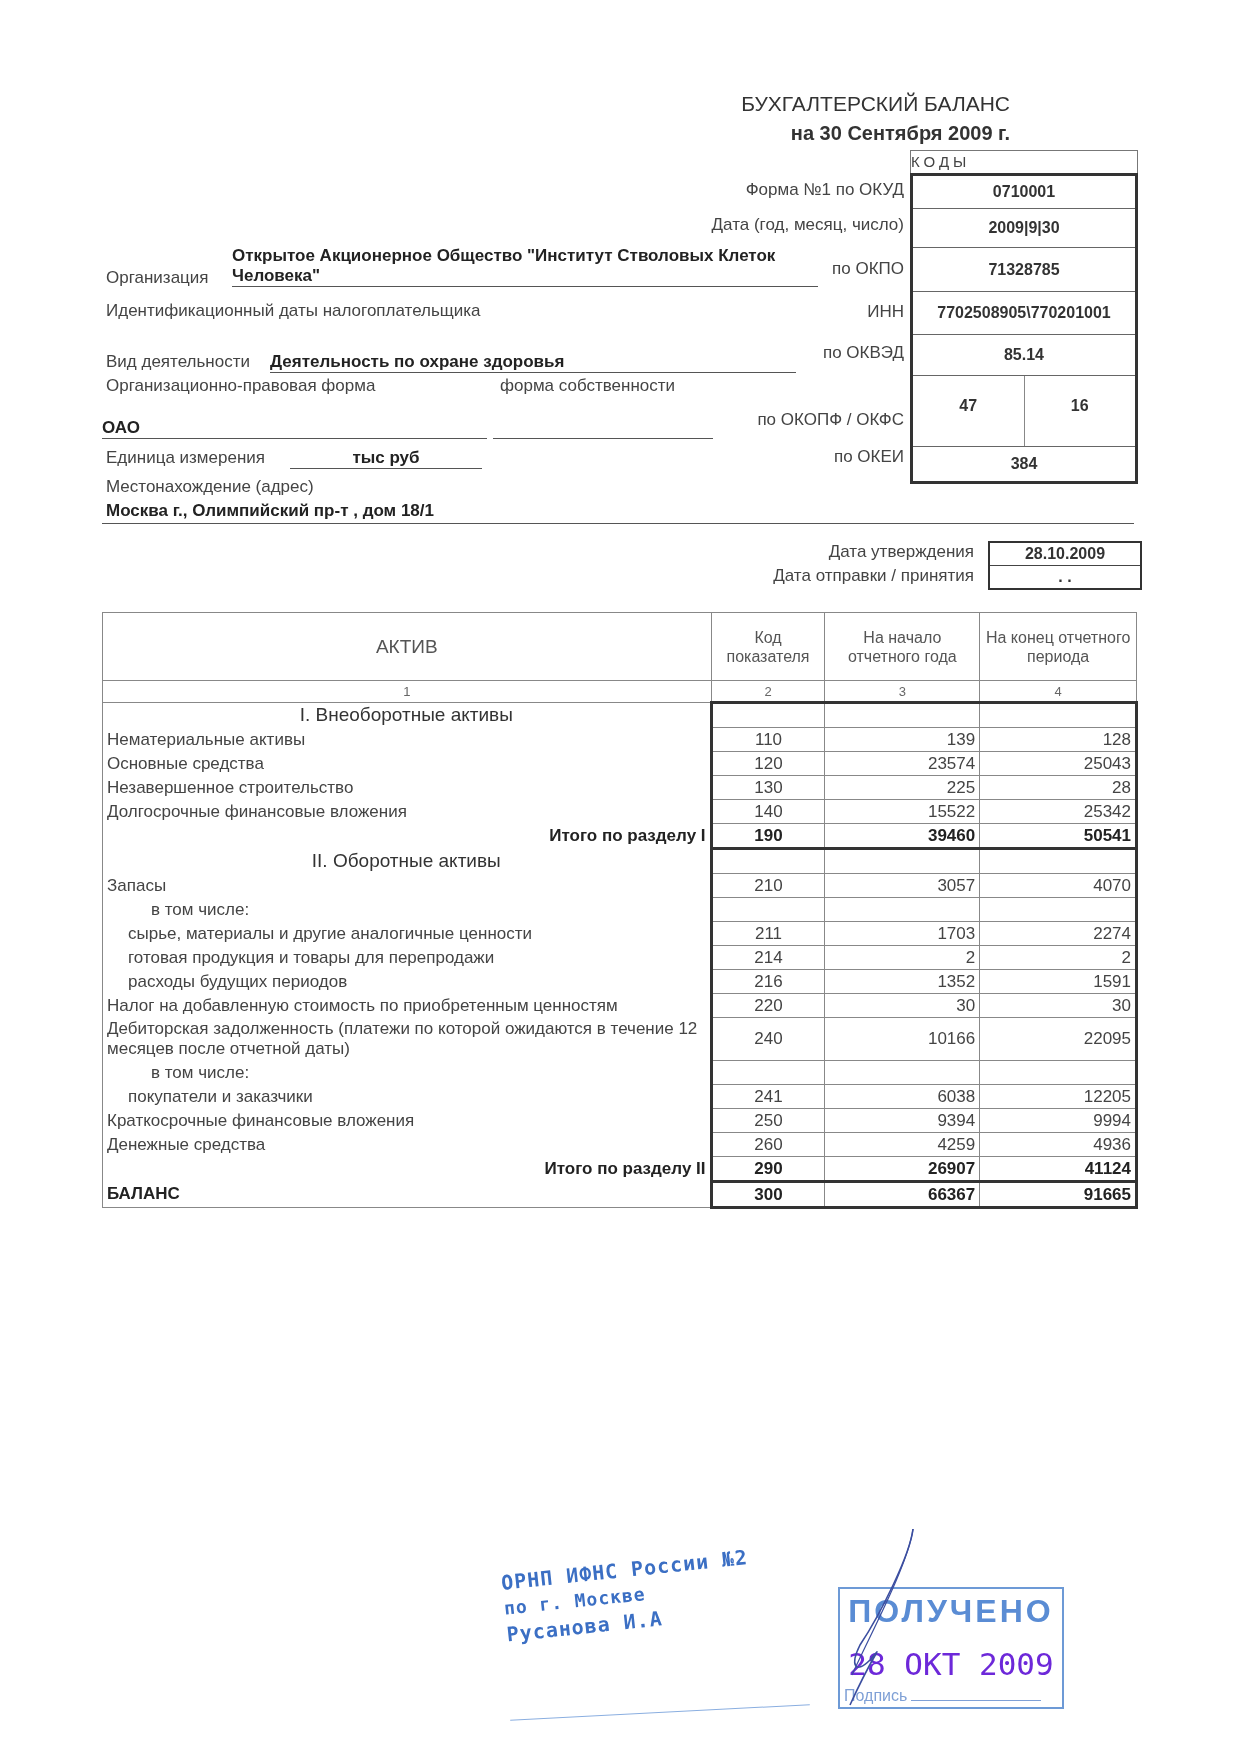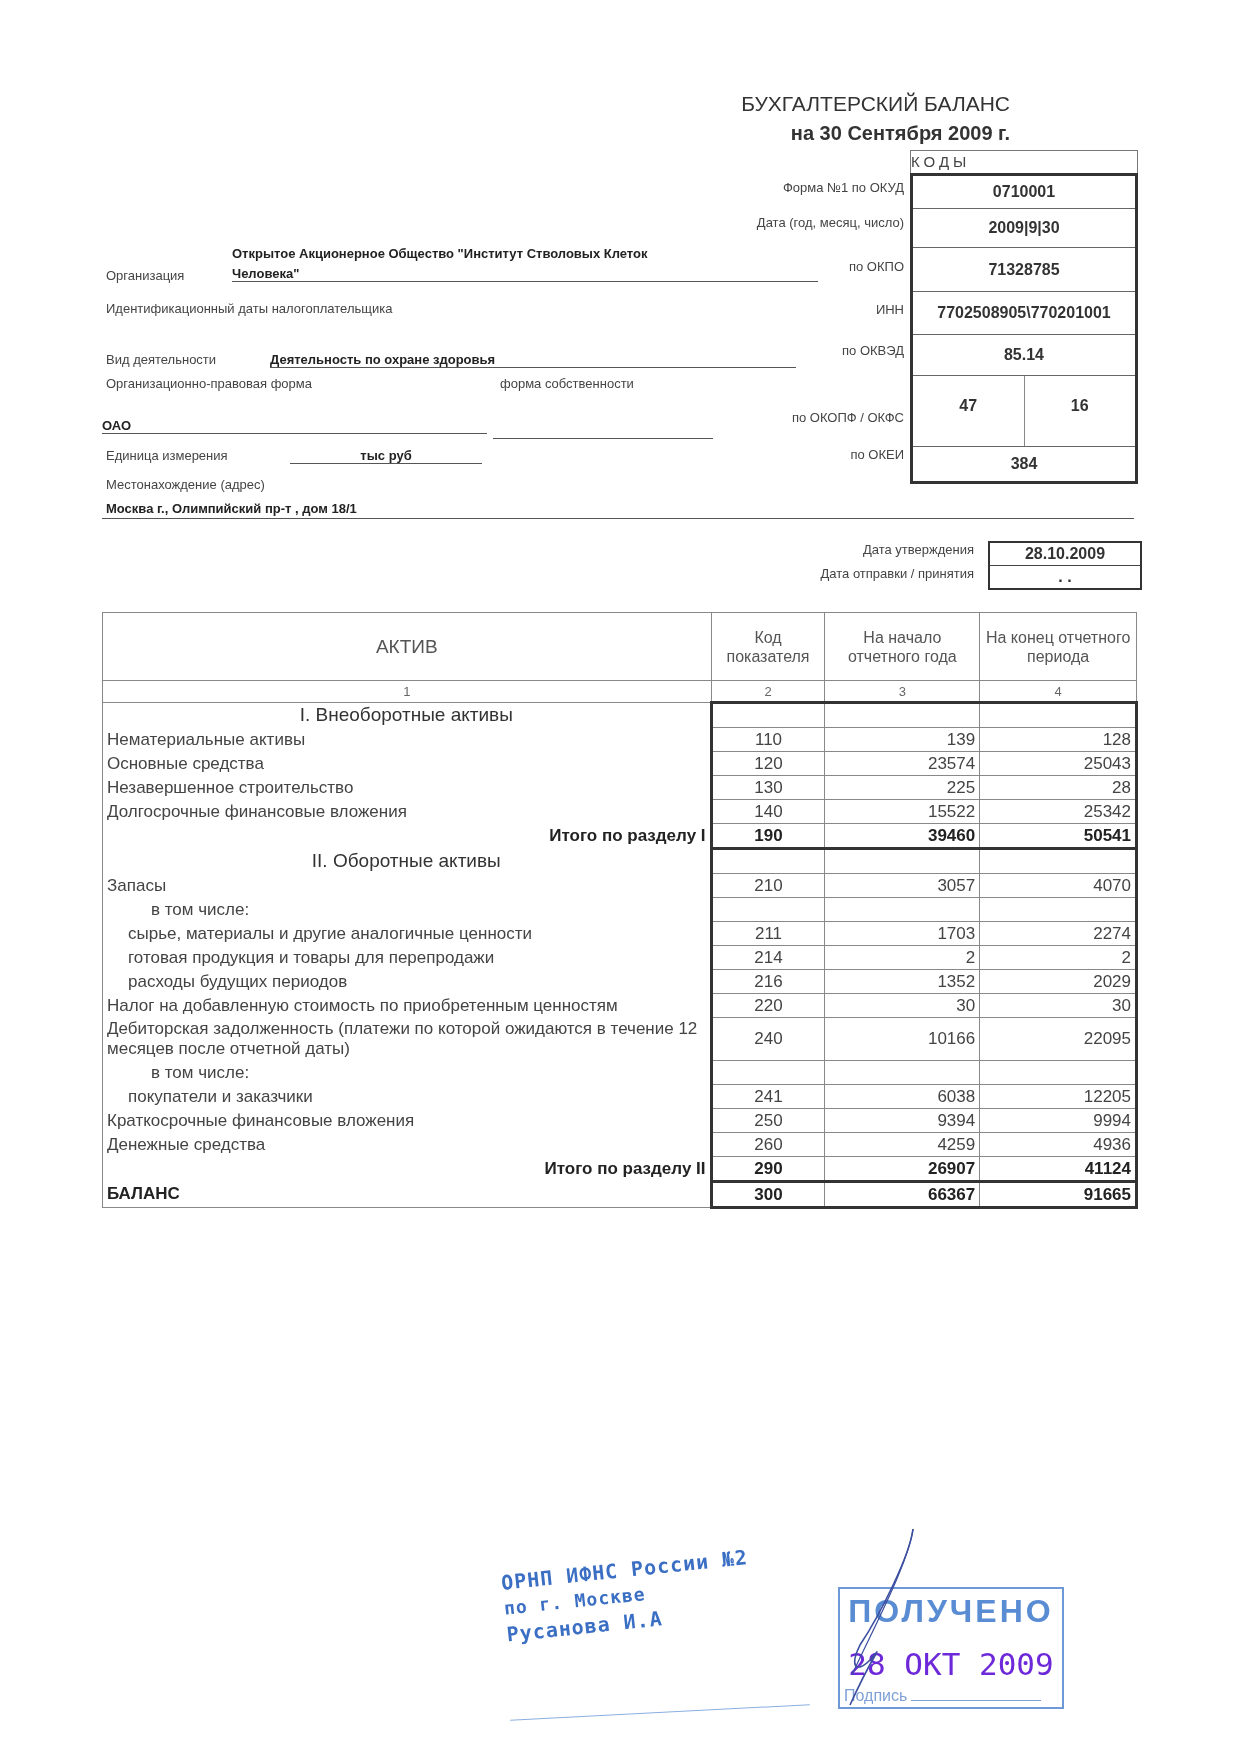--- a/index.html
+++ b/index.html
@@ -1,20 +1,20 @@
 <!DOCTYPE html>
 <html><head>
 <meta charset="utf-8">
 <style>
   html, body { margin: 0; padding: 0; background: #ffffff; }
   body { width: 1249px; height: 1762px; position: relative; overflow: hidden;
          font-family: "Liberation Sans", sans-serif; color: #333; }
   .abs { position: absolute; }
   .title { left: 0; width: 1010px; text-align: right; font-size: 21px; color: #333; }
-  .lbl { font-size: 13px; color: #444; white-space: nowrap; }
+  .lbl { font-size: 17px; color: #444; white-space: nowrap; }
   .bold { font-weight: bold; color: #222; }
   .rt { text-align: right; }
   .uline { border-bottom: 1.5px solid #555; }
   
   .codes { left: 910px; top: 150px; width: 228px; }
   .codes .hdr { height: 22px; border: 1.5px solid #777; border-bottom: none; text-align: left;
                font-size: 15px; letter-spacing: 4px; color: #444; line-height: 22px; }
   .codes .box { border: 3px solid #333; }
   .codes .cell { height: 38px; border-bottom: 1.5px solid #666; text-align: center;
                  font-size: 16px; font-weight: bold; color: #333; line-height: 38px; }
@@ -194,21 +194,21 @@
       <tr class="">
         <td class="name ind2">готовая продукция и товары для перепродажи</td>
         <td class="code c2">214</td>
         <td class="num c3">2</td>
         <td class="num c4">2</td>
       </tr>
       <tr class="">
         <td class="name ind2">расходы будущих периодов</td>
         <td class="code c2">216</td>
         <td class="num c3">1352</td>
-        <td class="num c4">2029</td>
+        <td class="num c4">1591</td>
       </tr>
       <tr class="">
         <td class="name">Налог на добавленную стоимость по приобретенным ценностям</td>
         <td class="code c2">220</td>
         <td class="num c3">30</td>
         <td class="num c4">30</td>
       </tr>
       <tr class="">
         <td class="name" style="height: 42px;">Дебиторская задолженность (платежи по которой ожидаются в течение 12 месяцев после отчетной даты)</td>
         <td class="code c2" style="height: 42px;">240</td>

